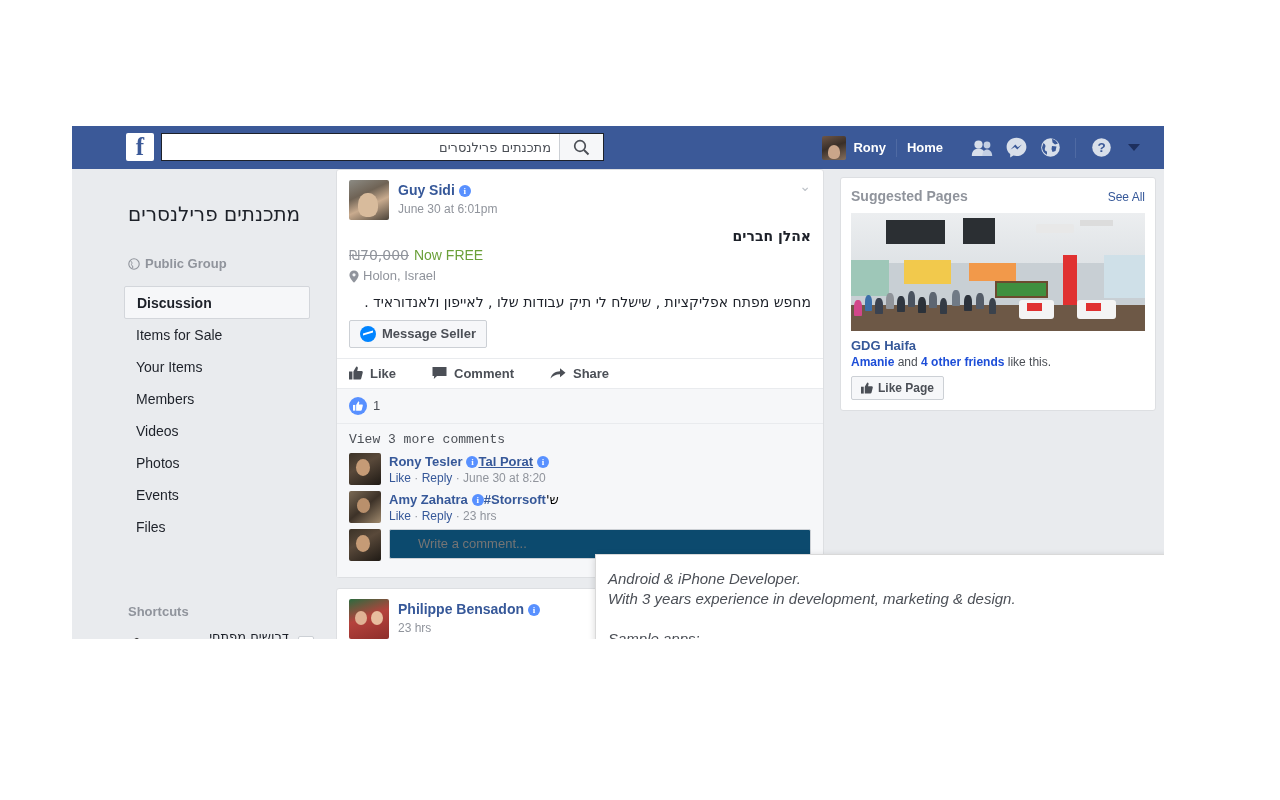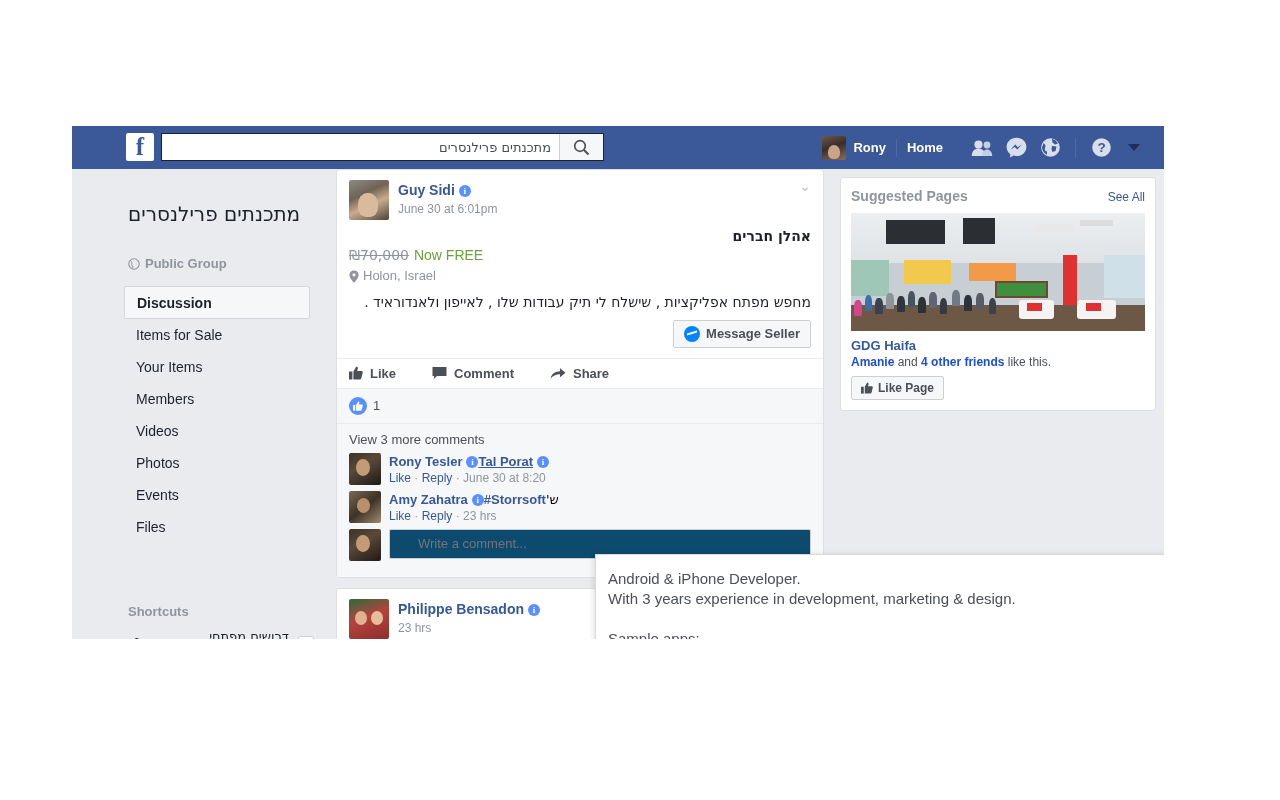--- a/index.html
+++ b/index.html
@@ -246,21 +246,21 @@
   .listing-loc {
     font-size: 13px; color: #90949c; margin-top: 5px;
     display: flex; align-items: flex-end; gap: 4px;
   }
   .listing-desc {
     font-size: 14px; color: #1d2129; margin-top: 10px;
     direction: rtl; text-align: right; line-height: 1.35;
     font-family: "DejaVu Sans", sans-serif;
   }
   .msg-seller-row {
-    display: flex; justify-content: flex-end;
+    display: flex; 
     padding: 8px 12px 10px 12px;
   }
   .msg-seller-btn {
     background: #f6f7f9; border: 1px solid #ccd0d5; border-radius: 2px;
     font-size: 13px; font-weight: bold; color: #4b4f56;
     padding: 5px 10px; display: flex; align-items: center; gap: 6px;
     cursor: pointer;
   }
   .msgr-dot {
     width: 16px; height: 16px; border-radius: 50%;
@@ -288,21 +288,21 @@
   .like-circle {
     width: 18px; height: 18px; border-radius: 50%;
     background: #5890ff; display: flex; align-items: center;
     justify-content: center;
   }
   .comments-wrap {
     border-top: 1px solid #e9ebee; padding: 8px 12px 10px 12px;
     background: #f6f7f9;
   }
   .view-more {
-    font-size: 13px; color: #4b4f56; cursor: pointer; margin-bottom: 6px;
+    font-size: 13px; color: #4b4f56; cursor: pointer; margin-bottom: 6px; font-family: Liberation Mono, monospace;
   }
   .comment-row { display: flex; gap: 8px; margin-bottom: 6px; }
   .comment-avatar { width: 32px; height: 32px; border-radius: 2px; flex: none; position: relative; overflow: hidden; }
   .comment-main { padding-top: 1px; min-width: 0; }
   .comment-line1 {
     font-size: 13px; white-space: nowrap; overflow: hidden;
   }
   .c-author { color: #365899; font-weight: bold; cursor: pointer; }
   .c-tagged {
     color: #365899; font-weight: bold; text-decoration: underline;
@@ -386,21 +386,21 @@
     left: 523px; top: 428px;
     width: 677px; height: 206px;
     background: #ffffff;
     border: 1px solid #d9d9d9;
     box-shadow: 0 2px 7px rgba(0,0,0,0.16);
     overflow: hidden;
     padding: 14px 24px 0 12px;
     z-index: 50;
   }
   .bio-line {
-    font-size: 15px; color: #4b4f56; line-height: 20px;
+    font-size: 15px; color: #4b4f56; line-height: 20px; font-style: italic;
   }
   .bio-blank { height: 20px; }
 
   svg { display: block; }
 </style>
 </head>
 <body>
 
 <div id="app-viewport">
 

